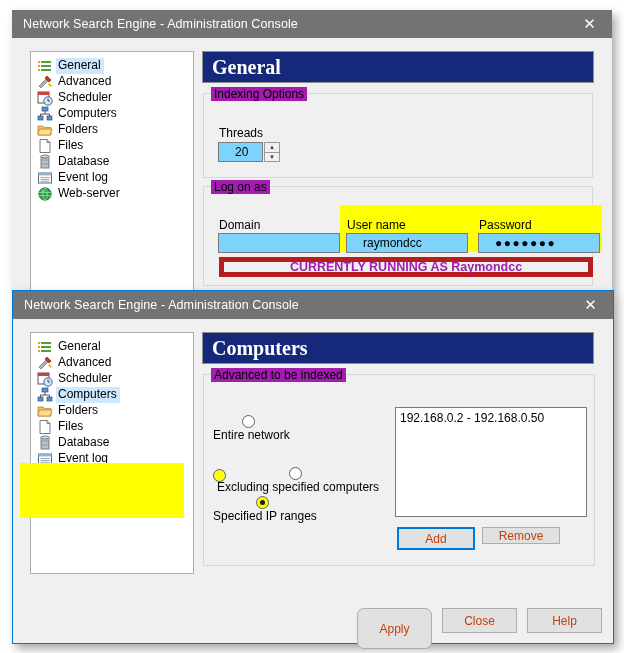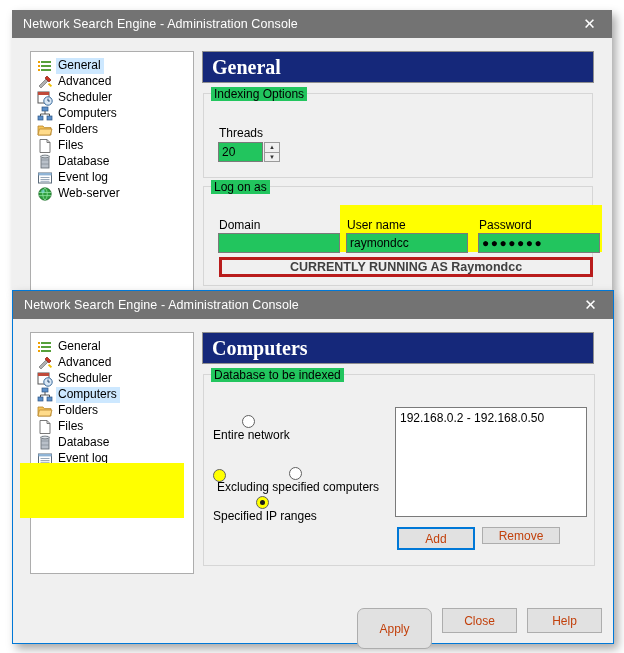--- a/index.html
+++ b/index.html
@@ -98,42 +98,42 @@
 
   
   .groupbox {
     position: absolute;
     border: 1px solid #d6d6d6;
     box-sizing: border-box;
   }
   .groupbox > .gb-title {
     position: absolute;
     top: -7px; left: 7px;
-    background: #22c55e;
+    background: #a21caf;
     padding: 0 3px;
     font-size: 12px;
     color: #000;
     white-space: nowrap;
   }
 
   
   .field-label {
     position: absolute;
     font-size: 12px;
     white-space: nowrap;
   }
   .textbox {
     position: absolute;
-    background: #22c55e;
+    background: #7dd3fc;
     border: 1px solid #7a7a7a;
     box-sizing: border-box;
     font-size: 12px;
     display: flex;
     align-items: center;
-    padding-left: 3px;
+    padding-left: 16px;
     overflow: hidden;
     white-space: nowrap;
   }
   .spinner {
     position: absolute;
     width: 16px;
     box-sizing: border-box;
     display: flex;
     flex-direction: column;
   }
@@ -151,27 +151,27 @@
   }
   .spinner > div + div { border-top: none; }
 
   .yellow-hl {
     position: absolute;
     background: #ffff00;
   }
 
   .status-bar {
     position: absolute;
-    border: 3px solid #b91c1c;
+    border: 5px solid #b91c1c;
     background: #f0f0f0;
     box-sizing: border-box;
     display: flex;
     align-items: center;
     justify-content: center;
-    color: #404040;
+    color: #a21caf;
     font-weight: bold;
     font-size: 12.5px;
     text-align: center;
   }
 
   
   .radio-row {
     position: absolute;
     display: flex;
     align-items: center;
@@ -456,21 +456,21 @@
         </svg>
         <span class="lbl">Web-server</span>
       </div>
     </div>
 
     <div class="panel-header" style="left:189px; top:13px; width:392px; height:32px;">
       <span>Computers</span>
     </div>
 
     <div class="groupbox" style="left:190px; top:55px; width:392px; height:192px;">
-      <span class="gb-title">Database to be indexed</span>
+      <span class="gb-title">Advanced to be indexed</span>
     </div>
 
     <div class="yellow-hl" style="left:197px; top:434px; width:164px; height:55px; position:absolute; top:144px; left:7px;"></div>
 
     <div class="radio-row" style="left:200px; top:96px;">
       <span class="radio"></span>
       <span>Entire network</span>
     </div>
 
     <div class="radio-row" style="left:204px; top:123px;margin-top:25px;">

